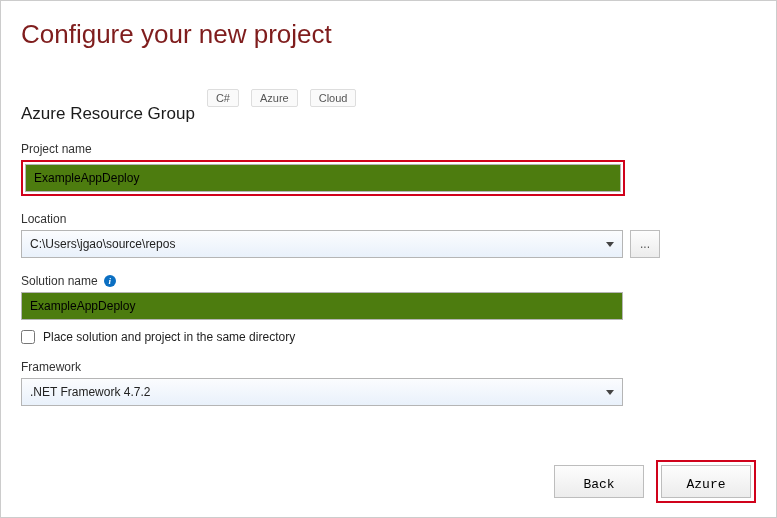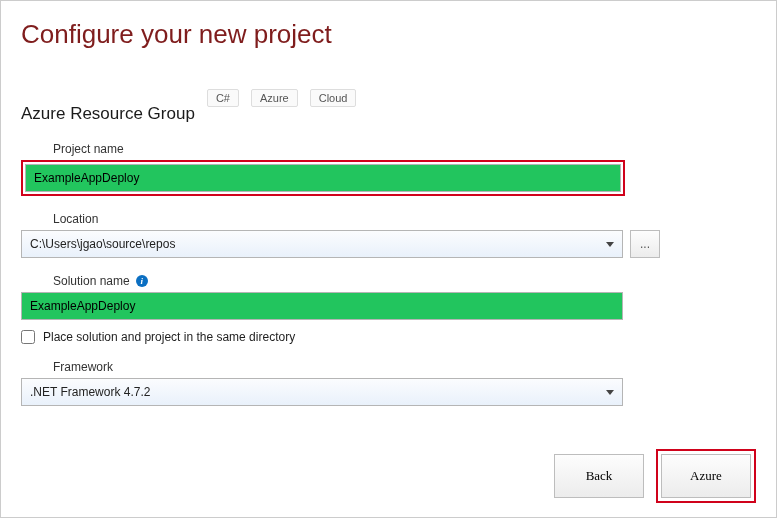--- a/index.html
+++ b/index.html
@@ -40,41 +40,40 @@
     border-radius: 2px;
     padding: 2px 8px;
   }
   .field-label {
     font-size: 12px;
     color: #333;
     margin-bottom: 4px;
     display: flex;
     align-items: center;
     gap: 6px;
-    margin-left: 32px;
   }
   .info-icon {
     width: 12px; height: 12px;
     border-radius: 50%;
     background: #0b6fc2;
     color: #fff;
     font-size: 9px;
     font-weight: bold;
     display: inline-flex;
     align-items: center;
     justify-content: center;
     font-style: italic;
     font-family: Georgia, serif;
   }
   .field-block { margin-bottom: 16px; }
   .text-input, .combo {
     width: 602px;
     height: 28px;
     border: 1px solid #b5b5b5;
-    background: #22c55e;
+    background: #4d7c0f;
     font-size: 12px;
     padding: 0 8px;
     font-family: inherit;
     outline: none;
   }
   .highlighted-wrap {
     display: inline-block;
     border: 2px solid #d0021b;
     padding: 2px;
     line-height: 0;
@@ -123,25 +122,25 @@
   .footer {
     position: absolute;
     right: 20px;
     bottom: 14px;
     display: flex;
     gap: 12px;
     align-items: center;
   }
   .btn {
     min-width: 90px;
-    height: 44px;
+    height: 33px;
     border: 1px solid #bdbdbd;
     background: linear-gradient(#fdfdfd,#ececec);
     font-size: 13px;
-    font-family: Liberation Serif, serif;
+    font-family: Liberation Mono, monospace;
     cursor: pointer;
     padding: 11px 18px;
   }
   .create-wrap {
     border: 2px solid #d0021b;
     padding: 3px;
     display: inline-flex;
   }
 </style>
 </head>

